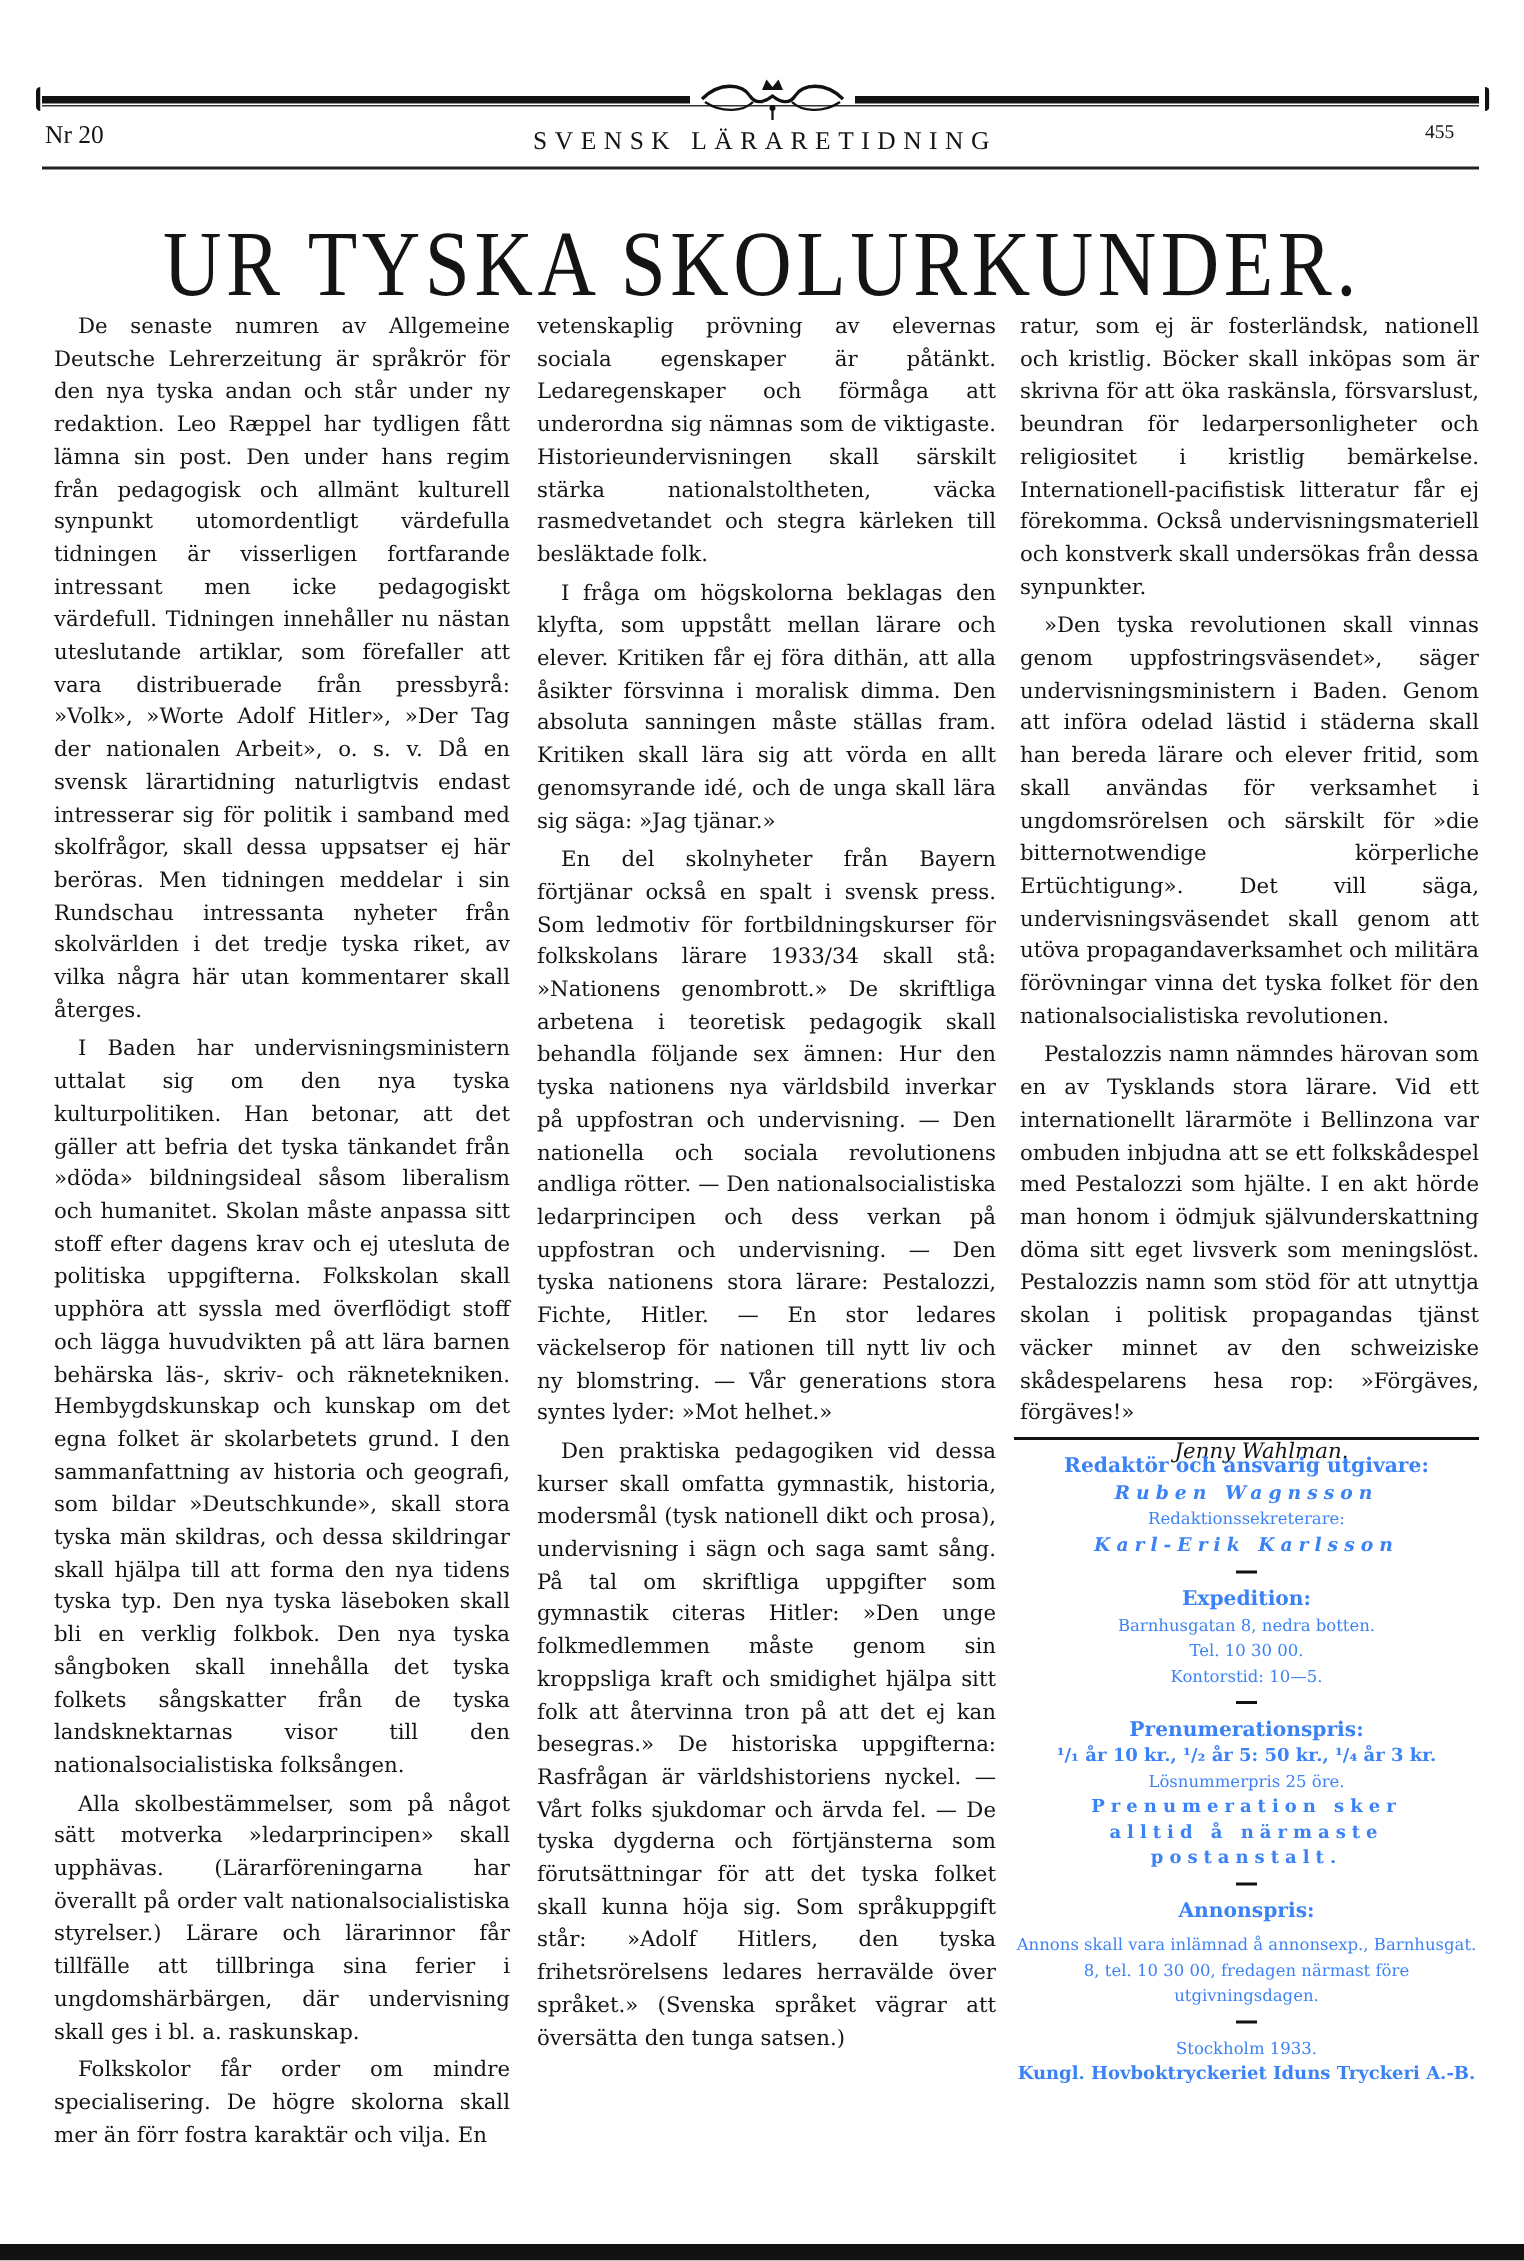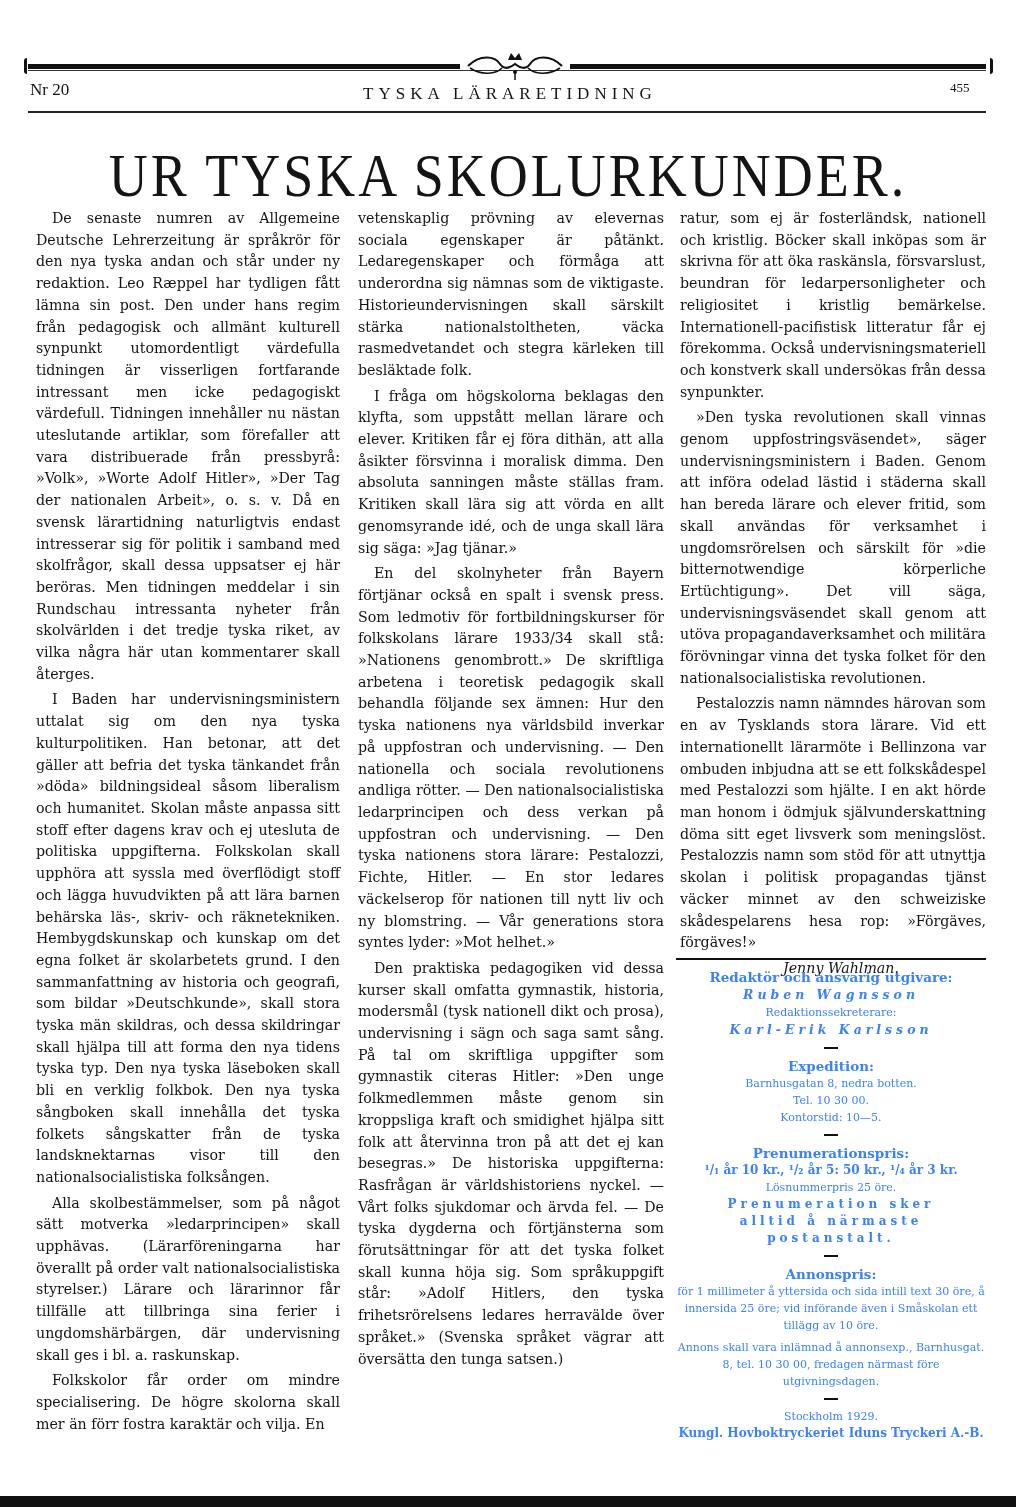--- a/index.html
+++ b/index.html
@@ -48,21 +48,21 @@
   <rect x="0" y="10" width="110" height="10" fill="#fff"></rect>
   <path d="M8 16 C20 4, 35 6, 40 14 C44 20, 50 18, 55 14 C60 18, 66 20, 70 14 C75 6, 90 4, 102 16" fill="none" stroke="#111" stroke-width="2.2"></path>
   <path d="M10 18 C22 26, 36 24, 42 18" fill="none" stroke="#111" stroke-width="1.6"></path>
   <path d="M100 18 C88 26, 74 24, 68 18" fill="none" stroke="#111" stroke-width="1.6"></path>
   <path d="M48 10 L51 3 L55 8 L59 3 L62 10 Z" fill="#111"></path>
   <circle cx="55" cy="22" r="2" fill="#111"></circle>
   <path d="M55 22 L55 30" stroke="#111" stroke-width="1.5"></path>
 </svg>
 
 <div class="hdr-nr">Nr 20</div>
-<div class="hdr-title">TYSKA LÄRARETIDNING</div>
+<div class="hdr-title">SVENSK LÄRARETIDNING</div>
 <div class="hdr-page">455</div>
 <div class="rule-mid"></div>
 
 <h1 class="headline">UR TYSKA SKOLURKUNDER.</h1>
 
 <div class="col col1">
   <p>De senaste numren av Allgemeine Deutsche Lehrerzeitung är språkrör för den nya tyska andan och står under ny redaktion. Leo Ræppel har tydligen fått lämna sin post. Den under hans regim från pedagogisk och allmänt kulturell synpunkt utomordentligt värdefulla tidningen är visserligen fortfarande intressant men icke pedagogiskt värdefull. Tidningen innehåller nu nästan uteslutande artiklar, som förefaller att vara distribuerade från pressbyrå: »Volk», »Worte Adolf Hitler», »Der Tag der nationalen Arbeit», o. s. v. Då en svensk lärartidning naturligtvis endast intresserar sig för politik i samband med skolfrågor, skall dessa uppsatser ej här beröras. Men tidningen meddelar i sin Rundschau intressanta nyheter från skolvärlden i det tredje tyska riket, av vilka några här utan kommentarer skall återges.</p>
   <p>I Baden har undervisningsministern uttalat sig om den nya tyska kulturpolitiken. Han betonar, att det gäller att befria det tyska tänkandet från »döda» bildningsideal såsom liberalism och humanitet. Skolan måste anpassa sitt stoff efter dagens krav och ej utesluta de politiska uppgifterna. Folkskolan skall upphöra att syssla med överflödigt stoff och lägga huvudvikten på att lära barnen behärska läs-, skriv- och räknetekniken. Hembygdskunskap och kunskap om det egna folket är skolarbetets grund. I den sammanfattning av historia och geografi, som bildar »Deutschkunde», skall stora tyska män skildras, och dessa skildringar skall hjälpa till att forma den nya tidens tyska typ. Den nya tyska läseboken skall bli en verklig folkbok. Den nya tyska sångboken skall innehålla det tyska folkets sångskatter från de tyska landsknektarnas visor till den nationalsocialistiska folksången.</p>
   <p>Alla skolbestämmelser, som på något sätt motverka »ledarprincipen» skall upphävas. (Lärarföreningarna har överallt på order valt nationalsocialistiska styrelser.) Lärare och lärarinnor får tillfälle att tillbringa sina ferier i ungdomshärbärgen, där undervisning skall ges i bl. a. raskunskap.</p>
   <p>Folkskolor får order om mindre specialisering. De högre skolorna skall mer än förr fostra karaktär och vilja. En</p>
@@ -93,21 +93,20 @@
   <div class="t">Tel. 10 30 00.</div>
   <div class="t">Kontorstid: 10—5.</div>
   <div class="dash"></div>
   <div class="h">Prenumerationspris:</div>
   <div class="tb">¹/₁ år 10 kr., ¹/₂ år 5: 50 kr., ¹/₄ år 3 kr.</div>
   <div class="t">Lösnummerpris 25 öre.</div>
   <div class="wide">Prenumeration sker</div>
   <div class="wide">alltid å närmaste postanstalt.</div>
   <div class="dash"></div>
   <div class="h">Annonspris:</div>
-  <div class="t">för 1 millimeter å yttersida och sida intill text 30 öre, å innersida 25 öre; vid införande även i Småskolan ett tillägg av 10 öre.</div>
   <div class="gap"></div>
   <div class="t">Annons skall vara inlämnad å annonsexp., Barnhusgat. 8, tel. 10 30 00, fredagen närmast före utgivningsdagen.</div>
   <div class="dash"></div>
-  <div class="t">Stockholm 1929.</div>
+  <div class="t">Stockholm 1933.</div>
   <div class="tb">Kungl. Hovboktryckeriet Iduns Tryckeri A.-B.</div>
 </div>
 
 <div class="rule-bottom"></div>
 
 </body></html>

